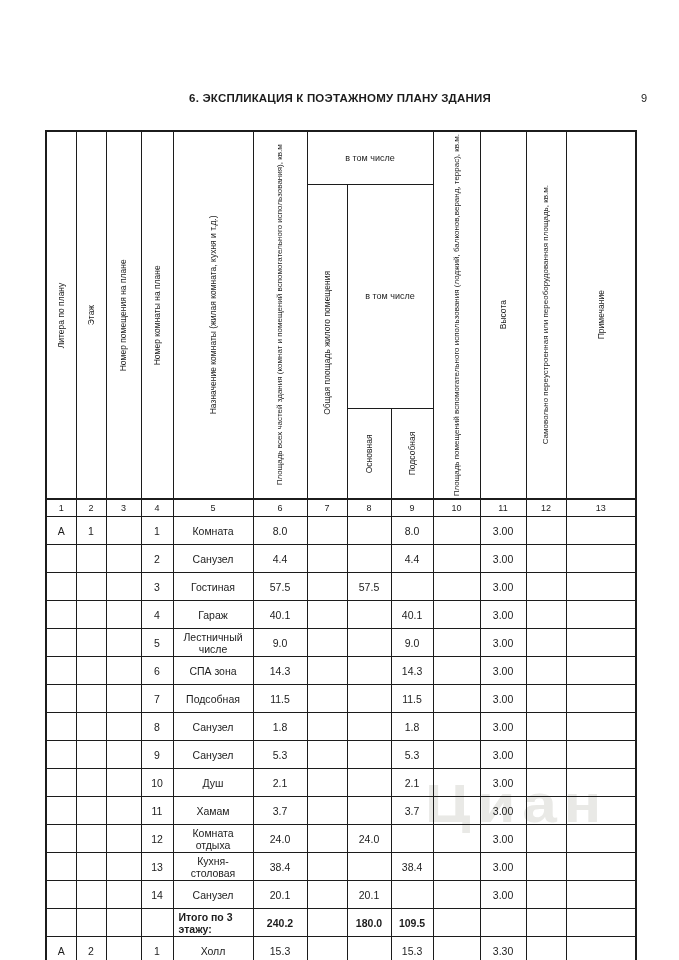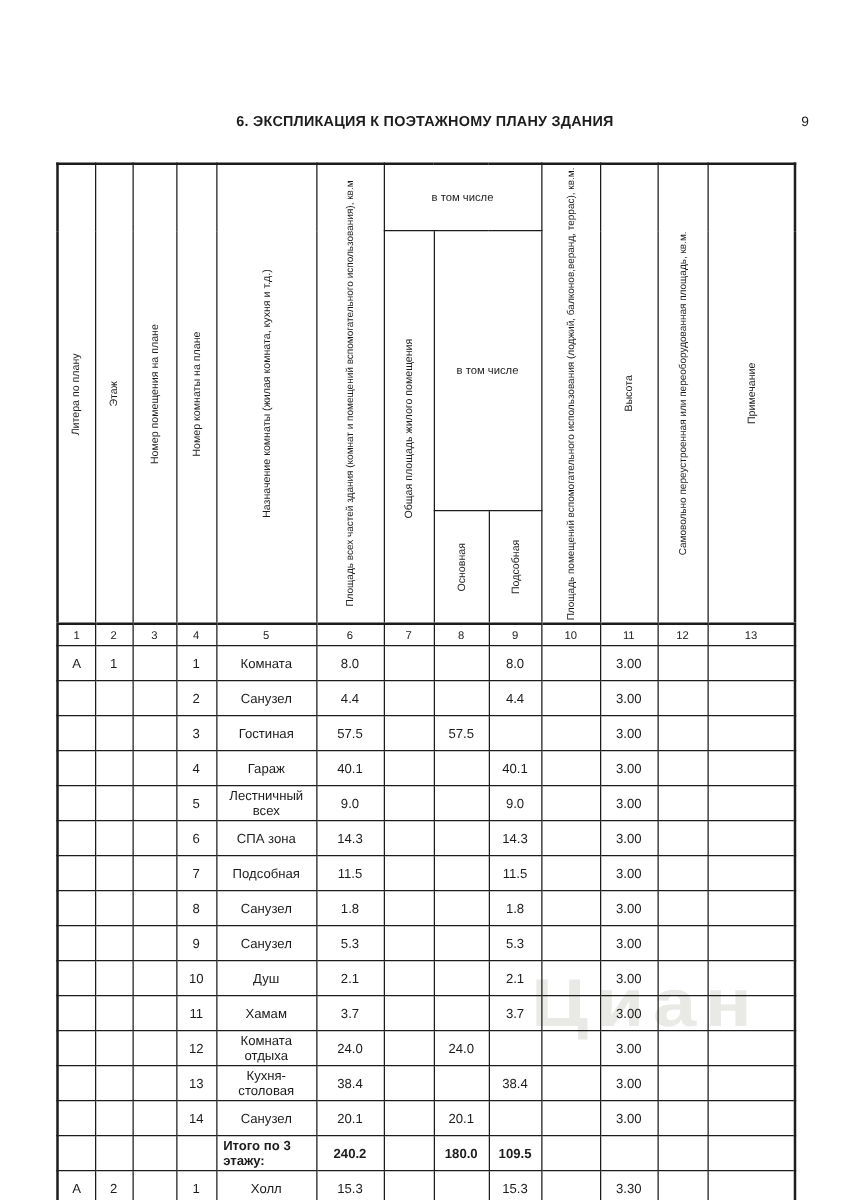--- a/index.html
+++ b/index.html
@@ -186,21 +186,21 @@
           <td class="c10"></td>
           <td class="c11">3.00</td>
           <td class="c12"></td>
           <td class="c13"></td>
         </tr>
         <tr>
           <td class="c1"></td>
           <td class="c2"></td>
           <td class="c3"></td>
           <td class="c4">5</td>
-          <td class="c5">Лестничный всех</td>
+          <td class="c5">Лестничный числе</td>
           <td class="c6">9.0</td>
           <td class="c7"></td>
           <td class="c8"></td>
           <td class="c9">9.0</td>
           <td class="c10"></td>
           <td class="c11">3.00</td>
           <td class="c12"></td>
           <td class="c13"></td>
         </tr>
         <tr>

